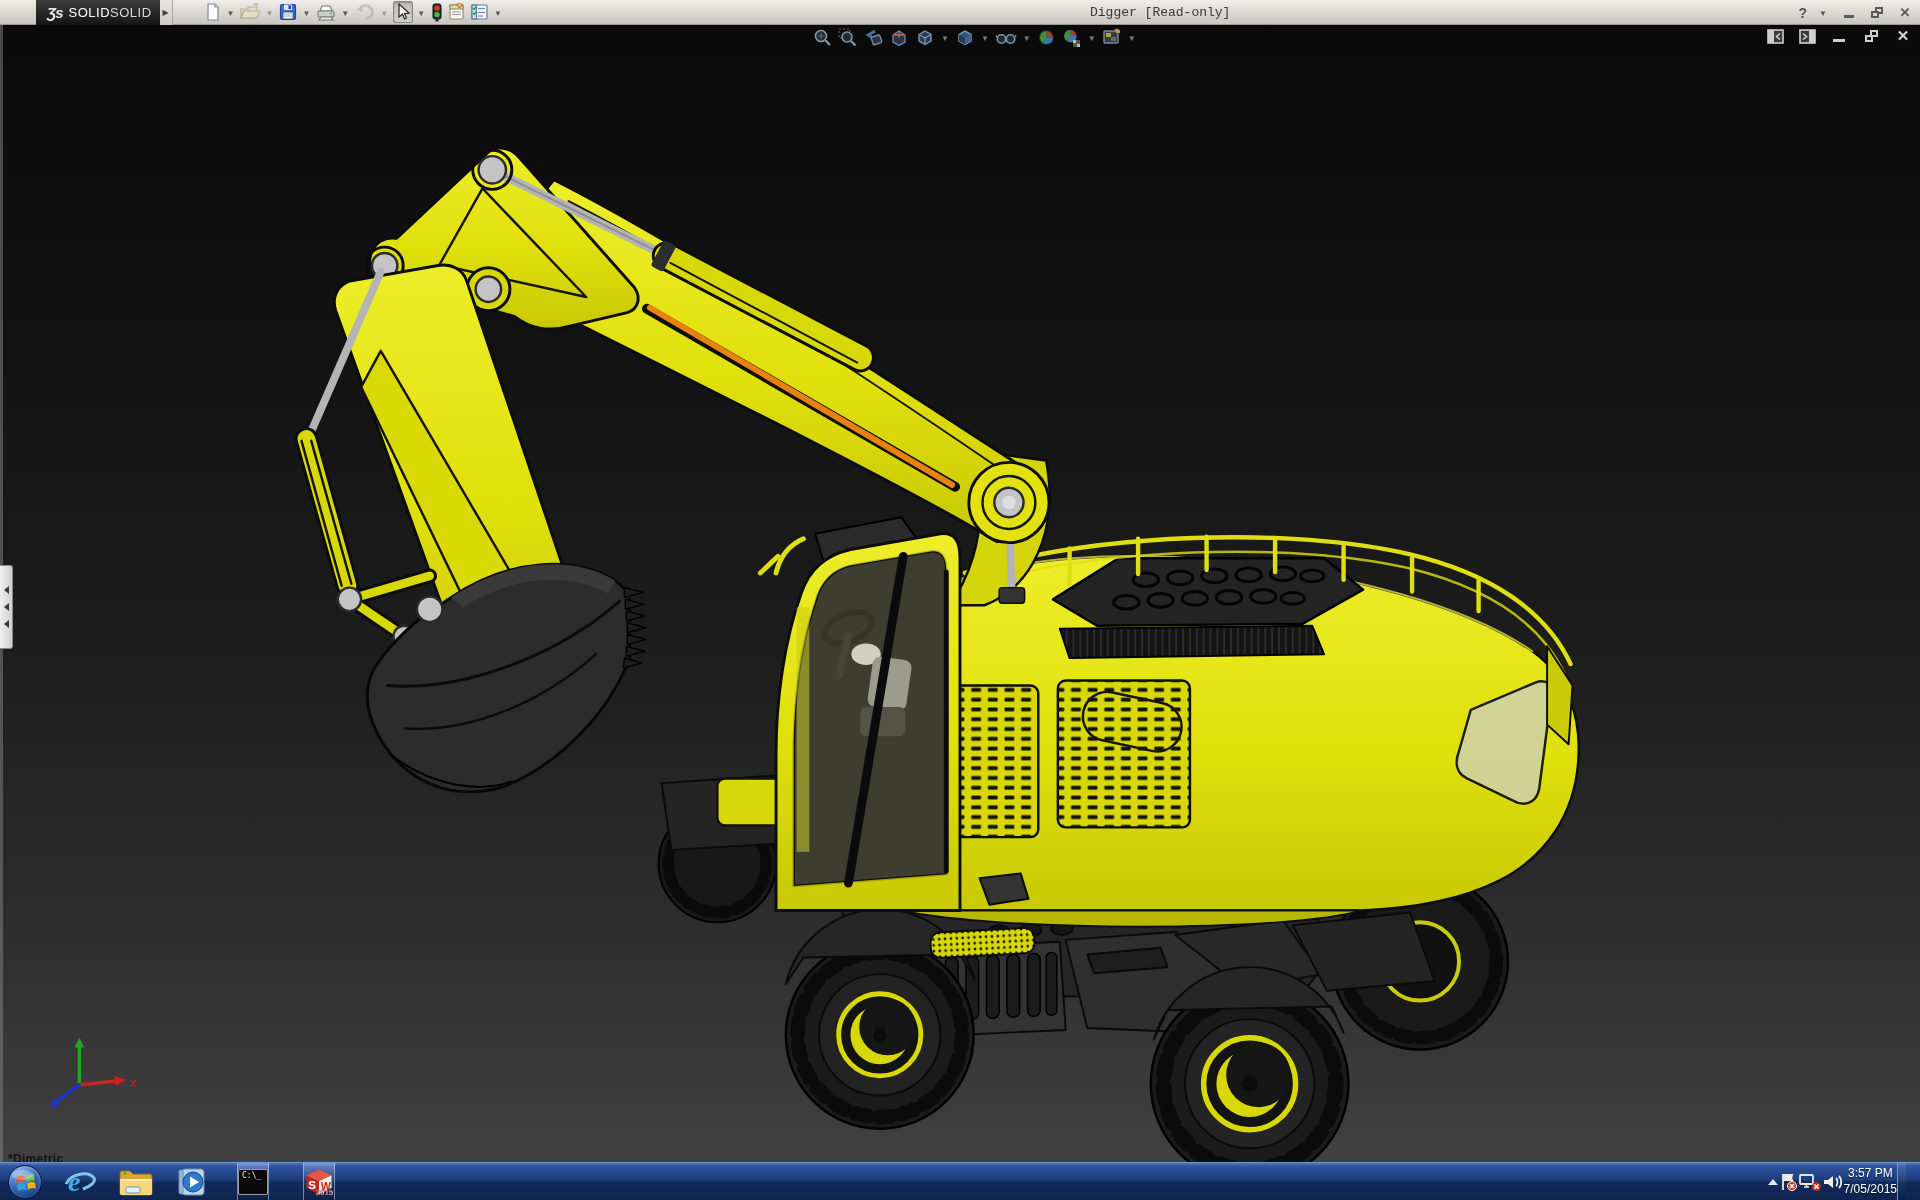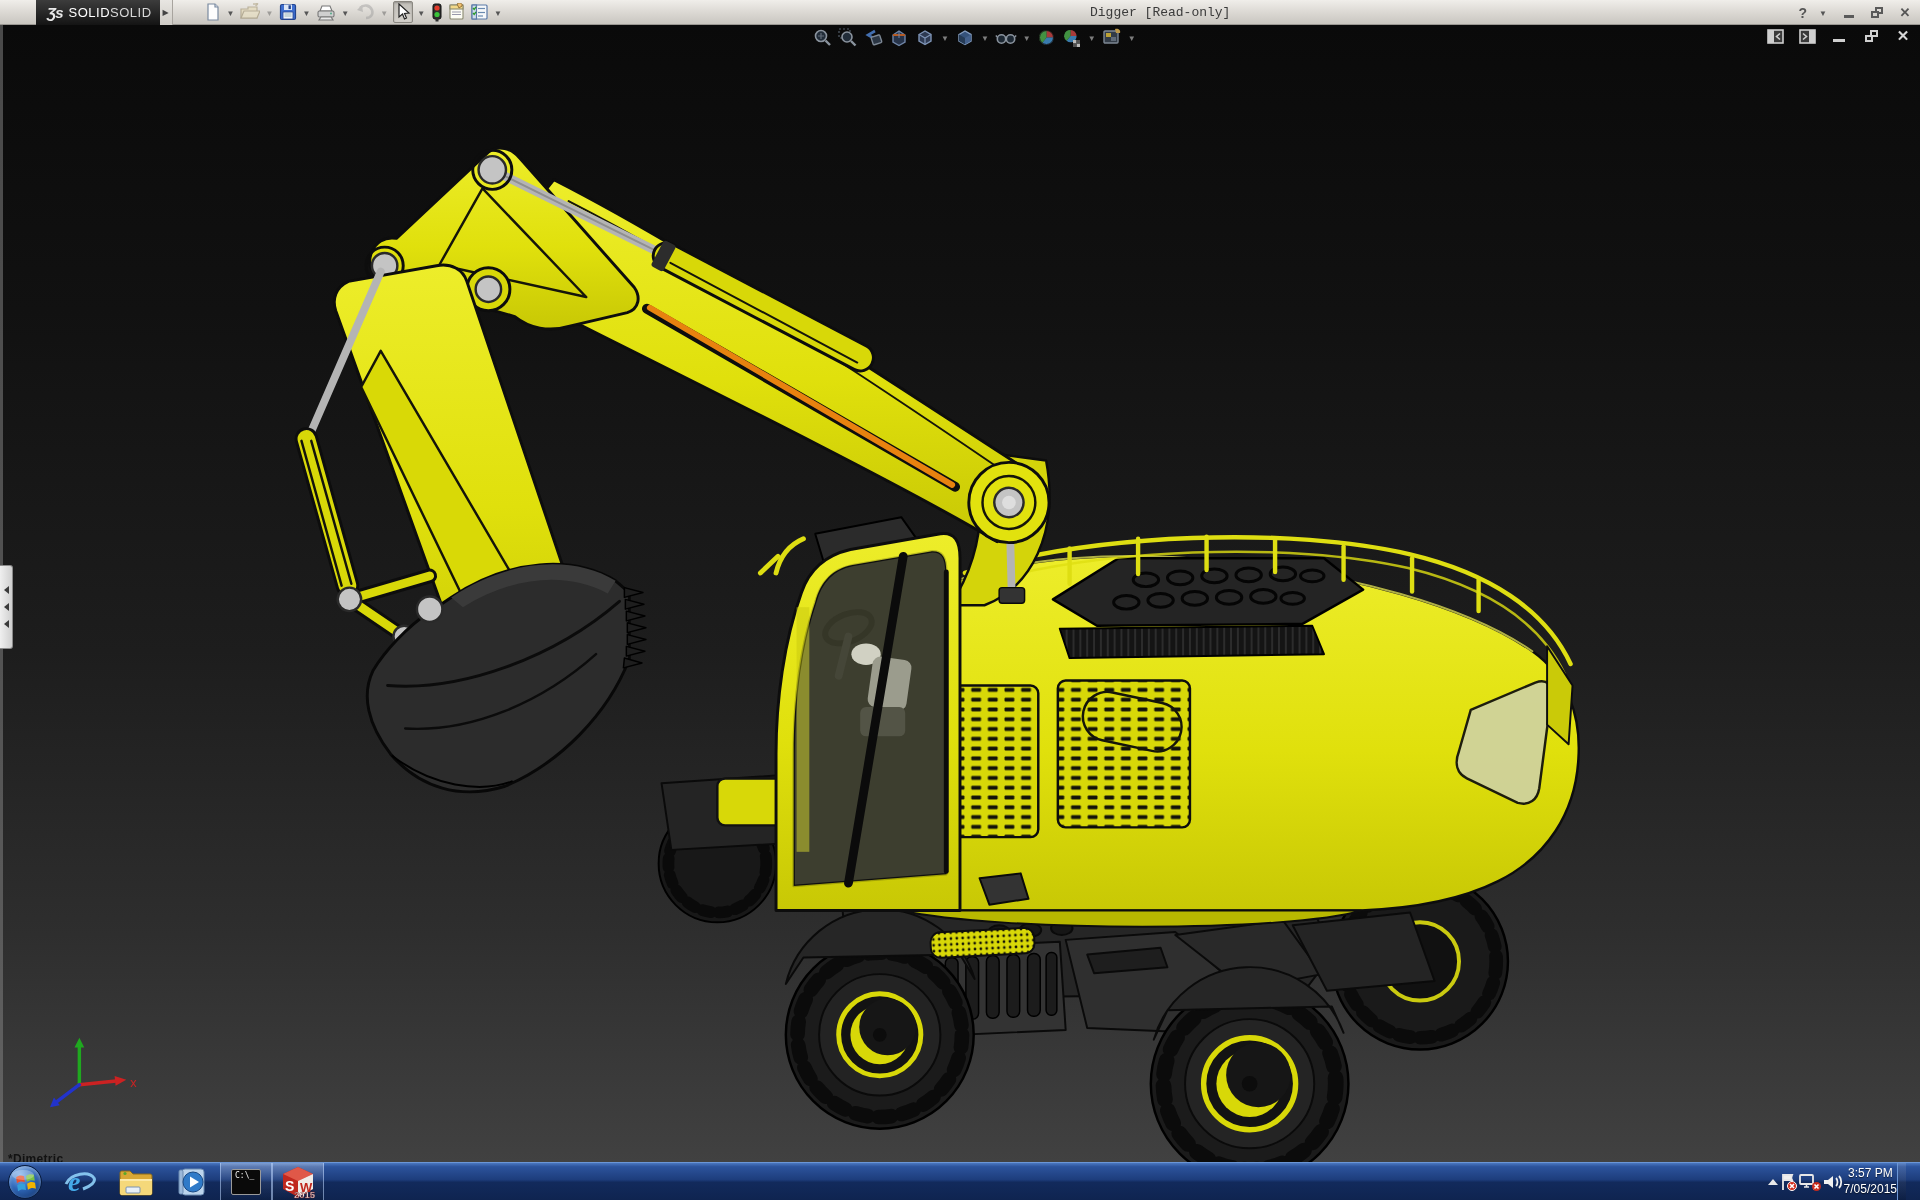--- a/index.html
+++ b/index.html
@@ -69,21 +69,21 @@
 
   .model-svg{position:absolute;left:0;top:0;}
 
   
   .taskbar{position:absolute;left:0;top:1162px;width:1920px;height:38px;
     background:linear-gradient(#4a77c0 0%,#2c539c 10%,#1d3d7c 45%,#122a5c 52%,#0f2450 100%);
     border-top:1px solid #6b96d6;display:flex;align-items:center;z-index:40;}
   .tk-apps{display:flex;align-items:center;height:100%;}
   .tk-btn{width:56px;height:100%;display:flex;align-items:center;justify-content:center;}
   .tk-btn.active{background:linear-gradient(rgba(255,255,255,.28),rgba(255,255,255,.06) 45%,rgba(0,0,0,.12));
-    border:1px solid rgba(190,215,255,.55);border-top:none;border-bottom:none;width:52px;margin:0 0;justify-content:center;}
+    border:1px solid rgba(190,215,255,.55);border-top:none;border-bottom:none;width:32px;margin:0 17px;justify-content:center;}
   .start-orb{width:34px;height:34px;border-radius:50%;margin:0 10px 0 8px;position:relative;
     background:radial-gradient(circle at 35% 28%,#7fb3ef 0%,#2e66b8 45%,#0d2a5e 100%);
     border:1px solid #091c3e;box-shadow:inset 0 2px 4px rgba(255,255,255,.45);}
   .tray{margin-left:auto;display:flex;align-items:center;padding-right:14px;height:100%;}
   .tray-arrow{width:0;height:0;border-left:5px solid transparent;border-right:5px solid transparent;
     border-bottom:6px solid #e8e8e8;}
   .clock{color:#fff;font-size:12px;text-align:center;line-height:1.3;text-shadow:0 1px 1px rgba(0,0,0,.6);}
   .show-desktop{width:9px;height:100%;border-left:1px solid #6b96d6;
     background:linear-gradient(rgba(255,255,255,.12),rgba(0,0,0,.15));}
   .cmd-face{width:30px;height:26px;background:#0a0a0a;border:1px solid #9a9a9a;border-radius:2px;

